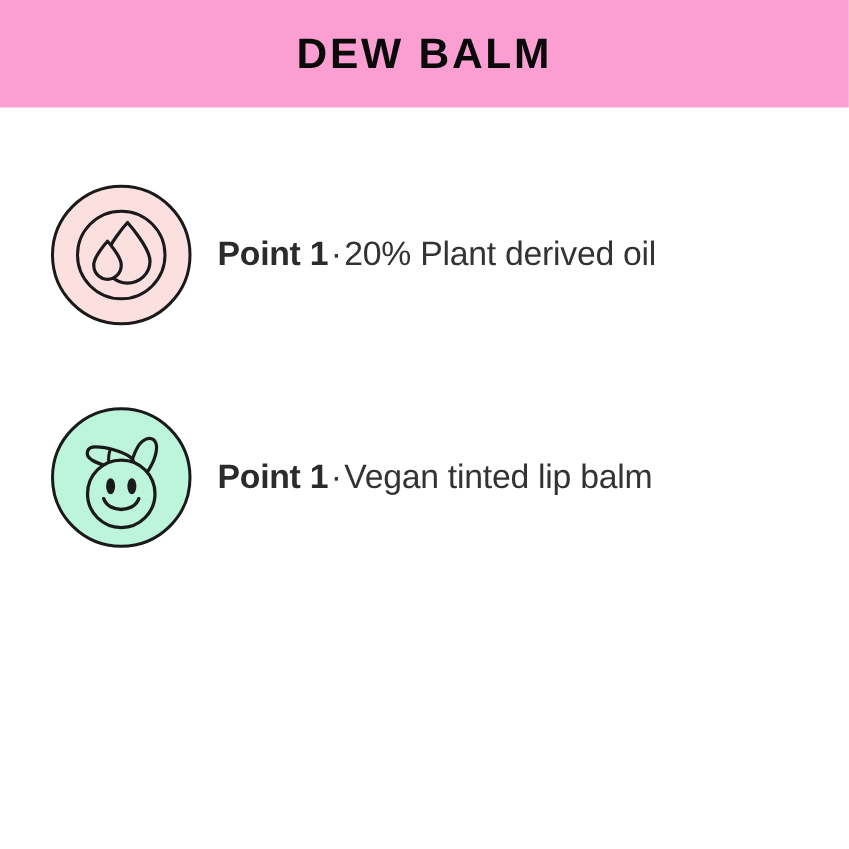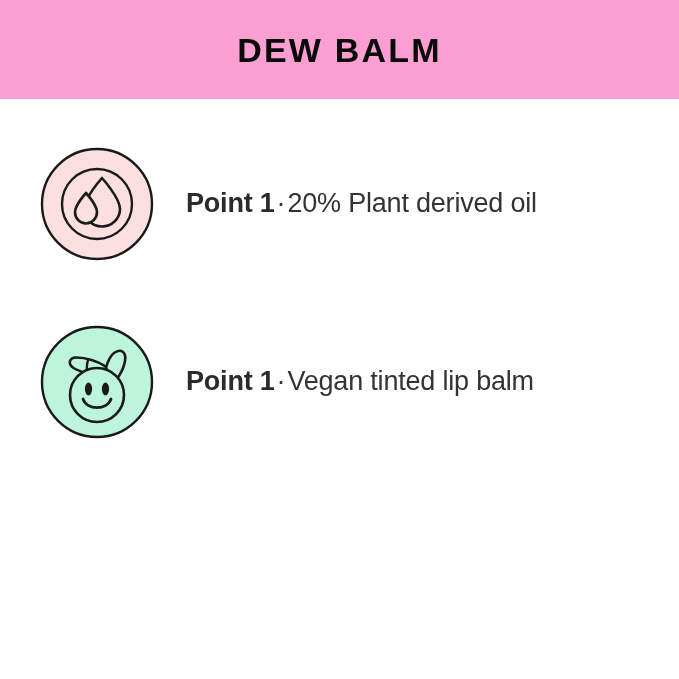--- a/index.html
+++ b/index.html
@@ -19,21 +19,21 @@
     height: 679px;
     background: #ffffff;
   }
 
   
   .header {
     position: absolute;
     left: 0;
     top: 0;
     width: 679px;
-    height: 99px;
+    height: 86px;
     background: #fb9fd2;
     display: flex;
     align-items: center;
     justify-content: center;
   }
   .header-title {
     font-size: 34px;
     font-weight: bold;
     letter-spacing: 2.2px;
     color: #0a0a0a;
@@ -68,21 +68,21 @@
     flex: 0 0 114px;
     position: relative;
   }
   .icon-badge svg {
     display: block;
     width: 114px;
     height: 114px;
   }
 
   .feature-text {
-    margin-left: 32px;
+    margin-left: 20px;
     font-size: 27px;
     color: #333333;
     line-height: 1.15;
     white-space: nowrap;
     letter-spacing: -0.2px;
   }
   .feature-text .point-label {
     font-weight: bold;
     color: #2b2b2b;
   }

